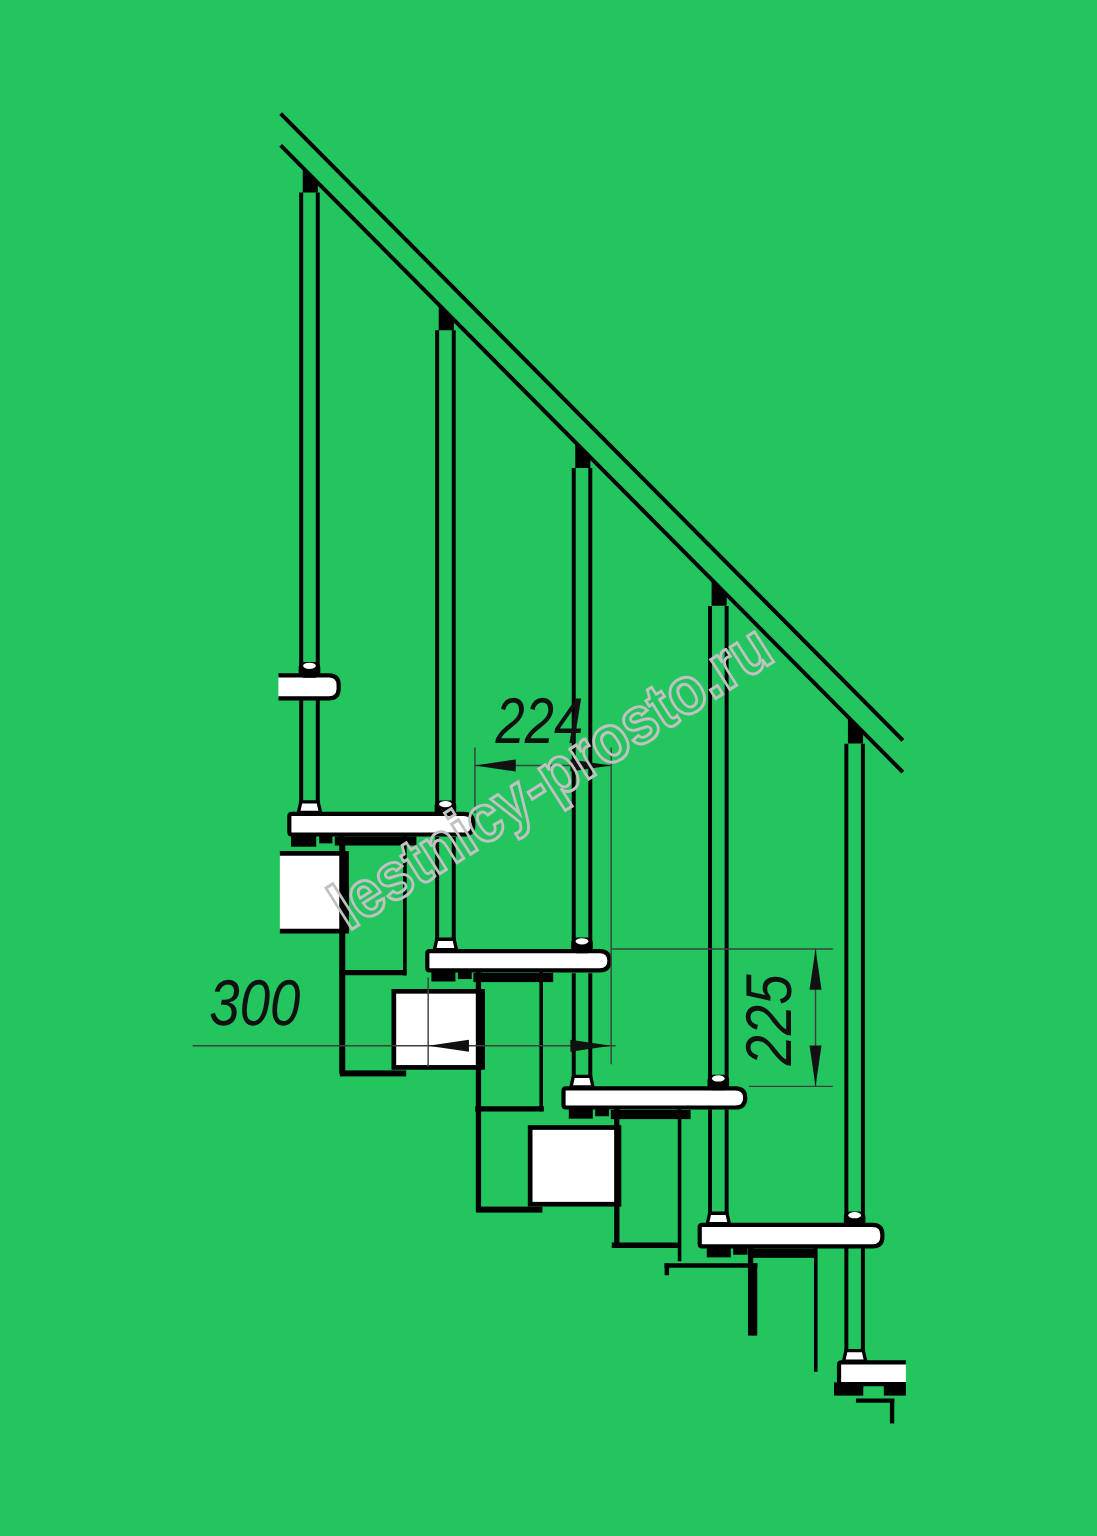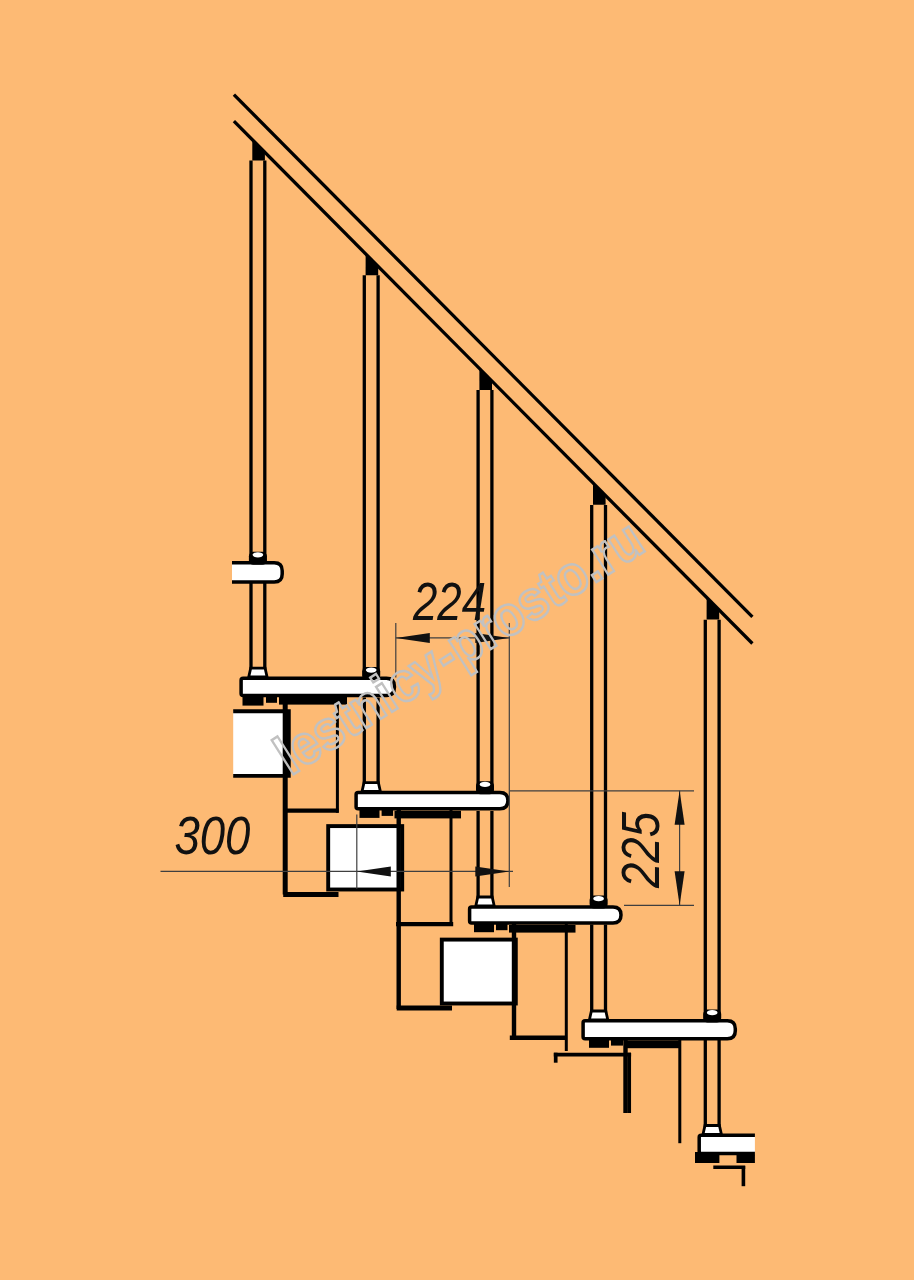--- a/index.html
+++ b/index.html
@@ -1,17 +1,17 @@
 <!DOCTYPE html>
 <html><head>
 <meta charset="utf-8">
 <title>Staircase drawing</title>
 <style>
   html,body{margin:0;padding:0;background:#ffffff;}
-  .page{width:914px;height:1280px;position:relative;background:#fdba74;overflow:hidden;
+  .page{width:914px;height:1280px;position:relative;background:#22c55e;overflow:hidden;
         font-family:"Liberation Sans", sans-serif;}
   svg{position:absolute;left:0;top:0;}
   text{font-family:"Liberation Sans", sans-serif;}
 </style>
 </head>
 <body>
 
 <div class="page">
 <svg width="914" height="1280" viewBox="0 0 914 1280">
 

